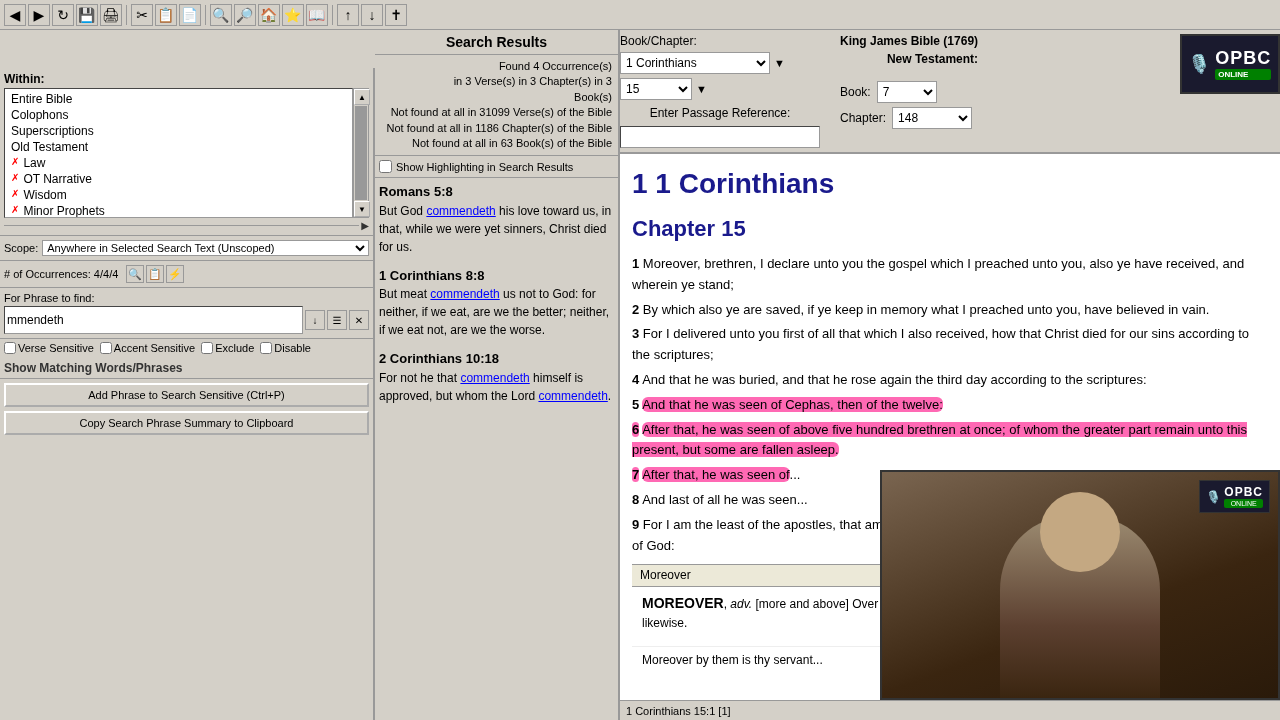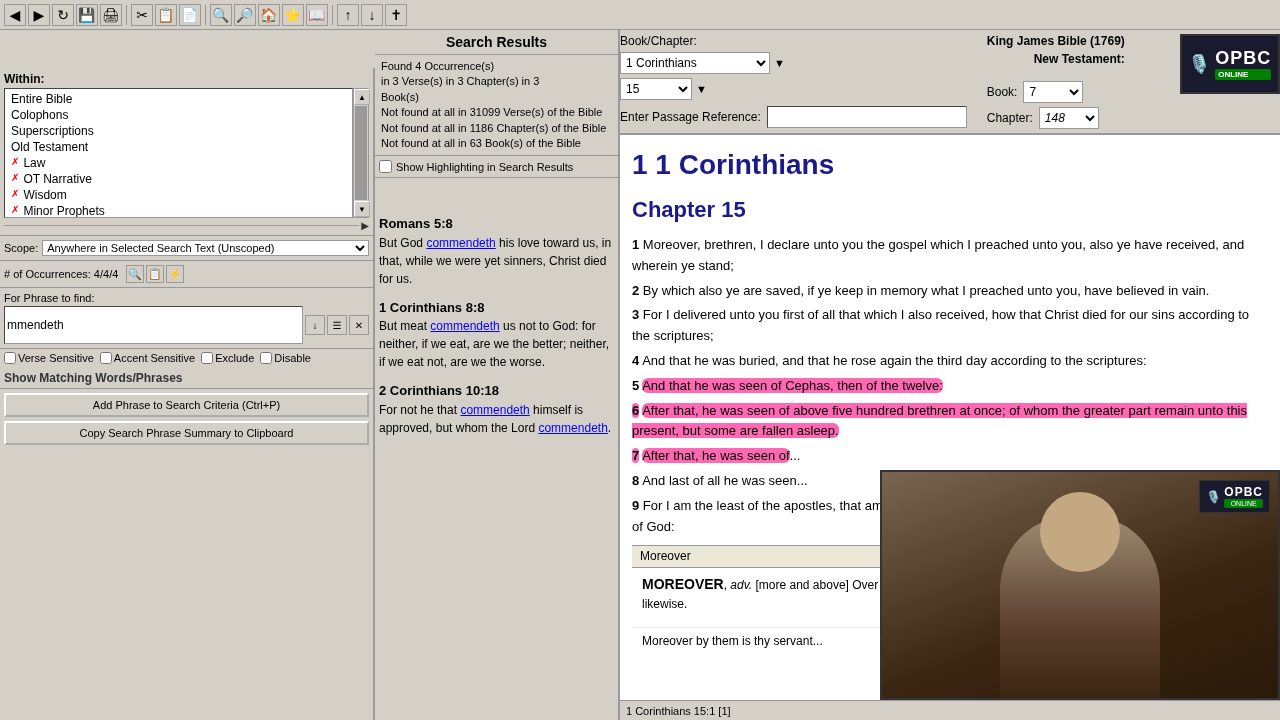--- a/index.html
+++ b/index.html
@@ -27,56 +27,56 @@
     .scope-label { font-size: 11px; }
     .scope-select { width: 100%; font-size: 11px; border: 1px solid #999; background: white; }
     
     .occurrences-section { padding: 4px; border-bottom: 1px solid #999; font-size: 11px; display: flex; align-items: center; gap: 8px; }
     .occ-icons { display: flex; gap: 2px; }
     .occ-icon { width: 18px; height: 18px; background: #d4d0c8; border: 1px solid #999; display: inline-flex; align-items: center; justify-content: center; font-size: 11px; cursor: pointer; }
     
     .phrase-section { padding: 4px; border-bottom: 1px solid #999; }
     .phrase-label { font-size: 11px; margin-bottom: 2px; }
     .phrase-input-row { display: flex; align-items: center; gap: 2px; }
-    .phrase-input { flex: 1; border: 1px inset #999; background: white; padding: 2px; font-size: 12px; height: 38px; }
+    .phrase-input { flex: 1; border: 1px inset #999; background: white; padding: 2px; font-size: 12px; height: 28px; }
     .phrase-btn { width: 20px; height: 20px; background: #d4d0c8; border: 1px solid #999; display: flex; align-items: center; justify-content: center; font-size: 10px; cursor: pointer; }
     
     .options-row { padding: 3px 4px; display: flex; align-items: center; gap: 6px; font-size: 11px; flex-wrap: wrap; }
     .opt-item { display: flex; align-items: center; gap: 2px; }
     .opt-item input[type=checkbox] { width: 12px; height: 12px; }
     
     .matching-section { padding: 3px 4px; border-bottom: 1px solid #999; }
     .matching-label { font-size: 12px; font-weight: bold; color: #333; }
     
     .action-buttons { padding: 4px; display: flex; flex-direction: column; gap: 4px; }
     .action-btn { background: #d4d0c8; border: 2px outset #fff; padding: 4px 8px; font-size: 11px; cursor: pointer; text-align: center; }
     
     
     .middle-panel { width: 245px; background: #d4d0c8; border-right: 2px solid #999; display: flex; flex-direction: column; flex-shrink: 0; }
     .search-results-header { background: #d4d0c8; padding: 4px; text-align: center; border-bottom: 1px solid #999; font-weight: bold; font-size: 14px; }
     .search-stats { padding: 4px 6px; font-size: 11px; border-bottom: 1px solid #999; line-height: 1.4; }
-    .search-stats span { display: block; }
+    .search-stats span { display: block; text-align: right; }
     .highlight-checkbox-row { padding: 4px; display: flex; align-items: center; gap: 4px; font-size: 11px; border-bottom: 1px solid #999; }
-    .results-list { flex: 1; overflow-y: auto; padding: 4px; margin-top: 32px; }
+    .results-list { flex: 1; overflow-y: auto; padding: 4px; }
     .result-item { margin-bottom: 10px; font-size: 12px; line-height: 1.5; }
     .result-ref { font-weight: bold; font-size: 13px; }
     .highlight { color: blue; text-decoration: underline; }
     
     
     .right-panel { flex: 1; display: flex; flex-direction: column; min-width: 0; }
     
     .right-top { background: #d4d0c8; padding: 4px 0; border-bottom: 1px solid #999; display: flex; gap: 20px; align-items: flex-start; flex-wrap: wrap; }
     .testament-section { display: flex; flex-direction: column; gap: 4px; }
     .testament-label { font-size: 12px; font-weight: bold; text-align: right; }
     .field-row { display: flex; align-items: center; gap: 6px; font-size: 12px; }
     .field-label { font-size: 12px; }
     .field-select { border: 1px solid #999; background: white; font-size: 12px; padding: 1px; height: 22px; }
     
     .book-chapter-section { display: flex; flex-direction: column; gap: 4px; }
-    .passage-row { display: flex; align-items: center; gap: 6px; font-size: 12px; margin-top: 2px; }
+    .passage-row { display: flex; align-items: center; gap: 6px; font-size: 12px; margin-top: 2px; flex-direction: column; }
     .passage-input { border: 1px inset #999; background: white; height: 22px; width: 200px; font-size: 12px; padding: 2px; }
     
     .opbc-logo { margin-left: auto; }
     .opbc-logo-box { width: 100px; height: 60px; background: #1a1a2e; border: 2px solid #333; display: flex; flex-direction: column; align-items: center; justify-content: center; color: white; font-size: 9px; font-weight: bold; }
     .opbc-text { font-size: 18px; font-weight: bold; color: white; letter-spacing: 1px; }
     .online-badge { background: green; color: white; font-size: 8px; padding: 1px 3px; border-radius: 2px; }
     
     
     .bible-text-area { flex: 1; overflow-y: auto; padding: 8px 12px; background: white; border-top: 1px solid #999; font-size: 13px; line-height: 1.6; }
     .bible-title { font-size: 28px; font-weight: bold; color: #1a1a8c; margin-bottom: 4px; }
@@ -228,21 +228,21 @@
         <input type="checkbox" style="">
         <span>Disable</span>
       </div>
     </div>
 
     <div class="matching-section">
       <span class="matching-label">Show Matching Words/Phrases</span>
     </div>
 
     <div class="action-buttons">
-      <button class="action-btn">Add Phrase to Search Criteria (Ctrl+P)</button>
+      <button class="action-btn">Add Phrase to Search Sensitive (Ctrl+P)</button>
       <button class="action-btn">Copy Search Phrase Summary to Clipboard</button>
     </div>
   </div>
 
   <div class="middle-panel">
     <div class="search-results-header">Search Results</div>
     <div class="search-stats">
       <span>Found 4 Occurrence(s)</span>
       <span>in 3 Verse(s) in 3 Chapter(s) in 3</span>
       <span>Book(s)</span>
@@ -315,21 +315,21 @@
         <div class="testament-label">King James Bible (1769)</div>
         <div class="testament-label">New Testament:</div>
         <div class="field-row" style="margin-top:11px;">
           <span class="field-label">Book:</span>
           <select class="field-select" style="width:60px;">
             <option>7</option>
           </select>
         </div>
         <div class="field-row">
           <span class="field-label">Chapter:</span>
-          <select class="field-select" style="width:60px;font-style:italic;">
+          <select class="field-select" style="width:80px;">
             <option>148</option>
           </select>
         </div>
       </div>
 
       <div class="opbc-logo">
         <div class="opbc-logo-box">
           <div style="display:flex; align-items:center; gap:4px;">
             <span style="font-size:18px;">🎙️</span>
             <div>

